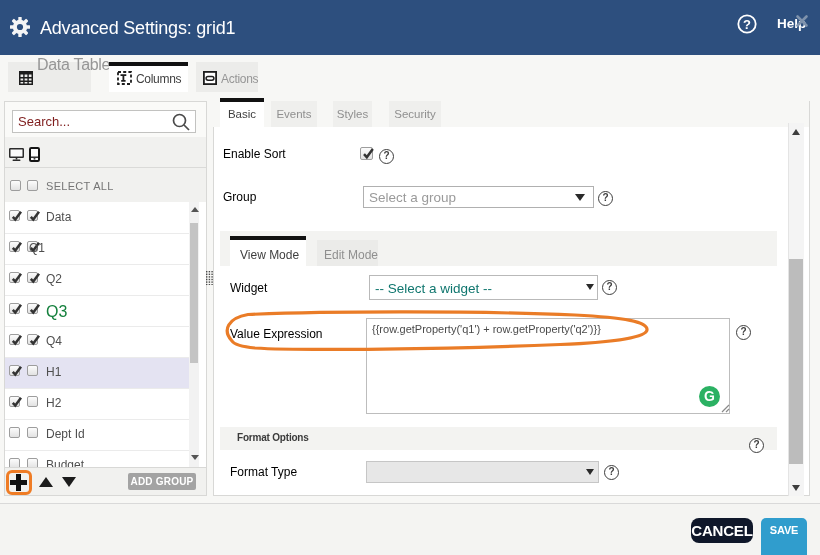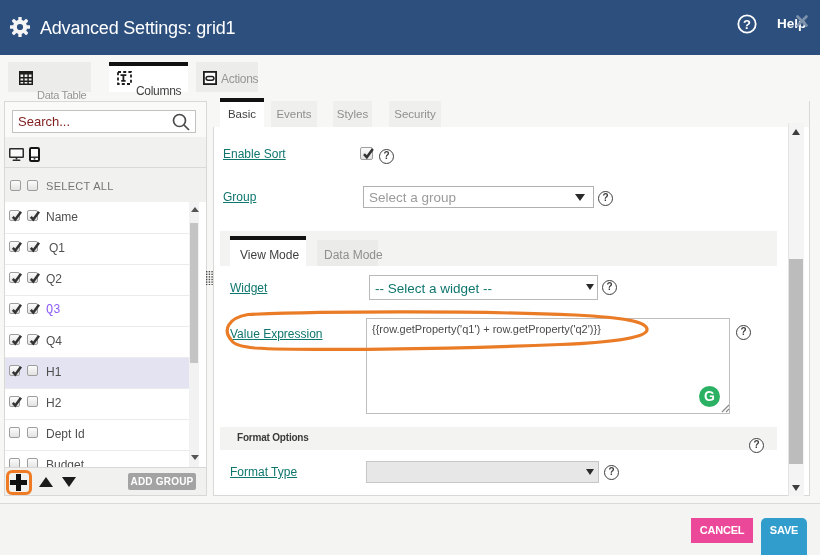--- a/index.html
+++ b/index.html
@@ -5,21 +5,21 @@
 * { margin:0; padding:0; box-sizing:border-box; }
 html,body { width:820px; height:555px; overflow:hidden; }
 body { position:relative; background:#f7f7f5; font-family:"Liberation Sans",sans-serif; }
 .abs { position:absolute; }
 .q { position:absolute; width:15px; height:15px; border:1.5px solid #3e3e3e; border-radius:50%; color:#3e3e3e; font-size:10px; font-weight:bold; text-align:center; line-height:12px; background:#fff; }
 .cb { position:absolute; width:11px; height:11px; border:1px solid #9d9d9d; border-radius:2px; background:linear-gradient(#fcfcfc,#e2e2e2); }
 .cb svg { position:absolute; left:0px; top:-1px; }
 .tri-up { width:0; height:0; border-left:7px solid transparent; border-right:7px solid transparent; border-bottom:10px solid #1c1c1c; }
 .tri-dn { width:0; height:0; border-left:7px solid transparent; border-right:7px solid transparent; border-top:10px solid #1c1c1c; }
 .dd-tri { position:absolute; width:0; height:0; border-left:5.5px solid transparent; border-right:5.5px solid transparent; border-top:7px solid #2a2a2a; }
-.lbl { position:absolute; font-size:12px; color:#0f766e;text-decoration:underline; }
+.lbl { position:absolute; font-size:12px; color:#000000; }
 .row-sep { position:absolute; left:5px; width:184px; height:1px; background:#ebebeb; }
 </style>
 </head>
 <body>
 
 <div class="abs" style="left:0;top:0;width:820px;height:55px;background:#2d4f7e;"></div>
 <svg class="abs" style="left:10px;top:17px;" width="20" height="20" viewBox="0 0 20 20">
   <g fill="#f5f5f5">
     <circle cx="10" cy="10" r="7.2"></circle>
     <g id="teeth">
@@ -44,28 +44,28 @@
 <svg class="abs" style="left:795px;top:14px;" width="14" height="14" viewBox="0 0 14 14">
   <path d="M2.5 2.5 L11.5 11.5 M11.5 2.5 L2.5 11.5" stroke="#7e92ac" stroke-width="2.6" stroke-linecap="round"></path>
 </svg>
 
 <div class="abs" style="left:8px;top:62px;width:83px;height:30px;background:#ececea;"></div>
 <svg class="abs" style="left:19px;top:71px;" width="14" height="14" viewBox="0 0 14 14">
   <rect x="0.75" y="0.75" width="12.5" height="12.5" fill="none" stroke="#1d1d1d" stroke-width="1.5"></rect>
   <rect x="0.5" y="0.5" width="13" height="3" fill="#1d1d1d"></rect>
   <path d="M0.5 6.8 H13.5 M0.5 10.2 H13.5 M4.9 3 V13.5 M9.1 3 V13.5" stroke="#1d1d1d" stroke-width="1.4"></path>
 </svg>
-<div class="abs" style="left:37px;top:56px;font-size:11px;letter-spacing:-0.3px;color:#969696;margin-top:33px;">Data Table</div>
+<div class="abs" style="left:37px;top:56px;font-size:16px;letter-spacing:-0.3px;color:#969696;">Data Table</div>
 
 <div class="abs" style="left:109px;top:62px;width:79px;height:30px;background:#fff;border-top:4px solid #111;"></div>
 <svg class="abs" style="left:117px;top:71px;" width="15" height="14" viewBox="0 0 15 14">
   <rect x="1" y="1" width="13" height="12" fill="none" stroke="#1d1d1d" stroke-width="1.8" stroke-dasharray="3 2.2"></rect>
   <path d="M3.5 4.2 H9.3 M6.4 4.2 V9.8 M4.2 9.8 H8.6" stroke="#1d1d1d" stroke-width="1.8"></path>
 </svg>
-<div class="abs" style="left:136px;top:72px;font-size:12px;letter-spacing:-0.3px;color:#3f3f3f;margin-top:12px;">Columns</div>
+<div class="abs" style="left:136px;top:72px;font-size:12px;letter-spacing:-0.3px;color:#3f3f3f;">Columns</div>
 
 <div class="abs" style="left:196px;top:62px;width:62px;height:30px;background:#ececea;"></div>
 <svg class="abs" style="left:203px;top:71px;" width="14" height="14" viewBox="0 0 14 14">
   <rect x="0.9" y="0.9" width="12.2" height="12.2" fill="#fff" stroke="#1d1d1d" stroke-width="1.8"></rect>
   <rect x="3.1" y="5.4" width="7.8" height="3.8" rx="1.9" fill="#fff" stroke="#1d1d1d" stroke-width="1.5"></rect>
 </svg>
 <div class="abs" style="left:221px;top:72px;font-size:12px;letter-spacing:-0.3px;color:#969696;">Actions</div>
 
 <div class="abs" style="left:4px;top:101px;width:203px;height:395px;background:#fafaf8;border:1px solid #d8d8d6;"></div>
 
@@ -97,32 +97,32 @@
 <div class="cb" style="left:4px;top:8px;">
       <svg width="13" height="13" viewBox="0 0 13 13" style="left:-0.5px;top:-1.5px">
         <path d="M2.8 6.8 L5.3 9.6 L11 1.8" fill="none" stroke="#333" stroke-width="2.5"></path>
       </svg>
     </div>
 <div class="cb" style="left:22px;top:8px;">
       <svg width="13" height="13" viewBox="0 0 13 13" style="left:-0.5px;top:-1.5px">
         <path d="M2.8 6.8 L5.3 9.6 L11 1.8" fill="none" stroke="#333" stroke-width="2.5"></path>
       </svg>
     </div>
-<div class="abs" style="left:41px;top:8px;font-size:12px;color:#4f4f4f;">Name</div>
+<div class="abs" style="left:41px;top:8px;font-size:12px;color:#4f4f4f;">Data</div>
 <div class="cb" style="left:4px;top:39px;">
       <svg width="13" height="13" viewBox="0 0 13 13" style="left:-0.5px;top:-1.5px">
         <path d="M2.8 6.8 L5.3 9.6 L11 1.8" fill="none" stroke="#333" stroke-width="2.5"></path>
       </svg>
     </div>
 <div class="cb" style="left:22px;top:39px;">
       <svg width="13" height="13" viewBox="0 0 13 13" style="left:-0.5px;top:-1.5px">
         <path d="M2.8 6.8 L5.3 9.6 L11 1.8" fill="none" stroke="#333" stroke-width="2.5"></path>
       </svg>
     </div>
-<div class="abs" style="left:44px;top:39px;font-size:12px;color:#4f4f4f;">Q1</div>
+<div class="abs" style="left:24px;top:39px;font-size:12px;color:#4f4f4f;">Q1</div>
 <div class="row-sep" style="top:31px;left:0;"></div>
 <div class="cb" style="left:4px;top:70px;">
       <svg width="13" height="13" viewBox="0 0 13 13" style="left:-0.5px;top:-1.5px">
         <path d="M2.8 6.8 L5.3 9.6 L11 1.8" fill="none" stroke="#333" stroke-width="2.5"></path>
       </svg>
     </div>
 <div class="cb" style="left:22px;top:70px;">
       <svg width="13" height="13" viewBox="0 0 13 13" style="left:-0.5px;top:-1.5px">
         <path d="M2.8 6.8 L5.3 9.6 L11 1.8" fill="none" stroke="#333" stroke-width="2.5"></path>
       </svg>
@@ -132,21 +132,21 @@
 <div class="cb" style="left:4px;top:101px;">
       <svg width="13" height="13" viewBox="0 0 13 13" style="left:-0.5px;top:-1.5px">
         <path d="M2.8 6.8 L5.3 9.6 L11 1.8" fill="none" stroke="#333" stroke-width="2.5"></path>
       </svg>
     </div>
 <div class="cb" style="left:22px;top:101px;">
       <svg width="13" height="13" viewBox="0 0 13 13" style="left:-0.5px;top:-1.5px">
         <path d="M2.8 6.8 L5.3 9.6 L11 1.8" fill="none" stroke="#333" stroke-width="2.5"></path>
       </svg>
     </div>
-<div class="abs" style="left:41px;top:101px;font-size:12px;color:#8b5cf6;font-family:Liberation Mono, monospace;">Q3</div>
+<div class="abs" style="left:41px;top:101px;font-size:16px;color:#15803d;">Q3</div>
 <div class="row-sep" style="top:93px;left:0;"></div>
 <div class="cb" style="left:4px;top:132px;">
       <svg width="13" height="13" viewBox="0 0 13 13" style="left:-0.5px;top:-1.5px">
         <path d="M2.8 6.8 L5.3 9.6 L11 1.8" fill="none" stroke="#333" stroke-width="2.5"></path>
       </svg>
     </div>
 <div class="cb" style="left:22px;top:132px;">
       <svg width="13" height="13" viewBox="0 0 13 13" style="left:-0.5px;top:-1.5px">
         <path d="M2.8 6.8 L5.3 9.6 L11 1.8" fill="none" stroke="#333" stroke-width="2.5"></path>
       </svg>
@@ -235,21 +235,21 @@
 <div class="lbl" style="left:223px;top:190px;">Group</div>
 <div class="abs" style="left:363px;top:186px;width:231px;height:22px;background:#fff;border:1px solid #b0b0b0;"></div>
 <div class="abs" style="left:369px;top:190px;font-size:13.5px;color:#9a9a9a;">Select a group</div>
 <div class="dd-tri" style="left:575px;top:194px;"></div>
 <div class="q" style="left:598px;top:191px;">?</div>
 
 <div class="abs" style="left:220px;top:231px;width:557px;height:35px;background:#f3f3f1;"></div>
 <div class="abs" style="left:230px;top:236px;width:76px;height:30px;background:#fff;border-top:4px solid #111;"></div>
 <div class="abs" style="left:240px;top:248px;font-size:12px;color:#3f3f3f;">View Mode</div>
 <div class="abs" style="left:317px;top:240px;width:61px;height:26px;background:#ebebe9;"></div>
-<div class="abs" style="left:324px;top:248px;font-size:12px;color:#8f8f8f;">Data Mode</div>
+<div class="abs" style="left:324px;top:248px;font-size:12px;color:#8f8f8f;">Edit Mode</div>
 
 <div class="lbl" style="left:230px;top:281px;text-align:center;">Widget</div>
 <div class="abs" style="left:369px;top:275px;width:229px;height:25px;background:#fff;border:1px solid #b9b9b9;"></div>
 <div class="abs" style="left:375px;top:281px;font-size:13.5px;color:#0f766e;">-- Select a widget --</div>
 <div class="dd-tri" style="left:586px;top:284px;border-left-width:4.5px;border-right-width:4.5px;border-top-width:6px;"></div>
 <div class="q" style="left:602px;top:280px;">?</div>
 
 <div class="lbl" style="left:230px;top:327px;">Value Expression</div>
 <div class="abs" style="left:366px;top:318px;width:364px;height:96px;background:#fff;border:1px solid #bdbdbd;"></div>
 <div class="abs" style="left:372px;top:323px;font-size:11px;color:#4a4a4a;">{{row.getProperty('q1') + row.getProperty('q2')}}</div>
@@ -278,14 +278,14 @@
 <div class="abs" style="left:366px;top:461px;width:233px;height:22px;background:#e7e7e7;border:1px solid #c6c6c6;"></div>
 <div class="dd-tri" style="left:586px;top:469px;border-left-width:4.5px;border-right-width:4.5px;border-top-width:6px;"></div>
 <div class="q" style="left:604px;top:465px;">?</div>
 
 <div class="abs" style="left:788px;top:123px;width:16px;height:373px;background:#f4f4f4;border-left:1px solid #e4e4e4;"></div>
 <div class="abs" style="left:789px;top:259px;width:14px;height:205px;background:#bcbcbc;"></div>
 <div class="abs" style="left:792px;top:129px;width:0;height:0;border-left:4.5px solid transparent;border-right:4.5px solid transparent;border-bottom:6px solid #3e3e3e;"></div>
 <div class="abs" style="left:792px;top:485px;width:0;height:0;border-left:4.5px solid transparent;border-right:4.5px solid transparent;border-top:6px solid #3e3e3e;"></div>
 
 <div class="abs" style="left:0;top:503px;width:820px;height:52px;background:#f4f4f2;border-top:1px solid #d9d9d9;"></div>
-<div class="abs" style="left:691px;top:518px;width:62px;height:25px;background:#ec4899;border-radius:0;color:#fff;font-size:11px;font-weight:bold;text-align:center;line-height:25px;letter-spacing:-0.2px;">CANCEL</div>
+<div class="abs" style="left:691px;top:518px;width:62px;height:25px;background:#0f172a;border-radius:8px;color:#fff;font-size:15px;font-weight:bold;text-align:center;line-height:25px;letter-spacing:-0.2px;">CANCEL</div>
 <div class="abs" style="left:761px;top:518px;width:46px;height:43px;background:#309dcd;border-radius:5px;color:#fff;font-size:11px;font-weight:bold;text-align:center;line-height:25px;letter-spacing:-0.2px;">SAVE</div>
 
 </body></html>

